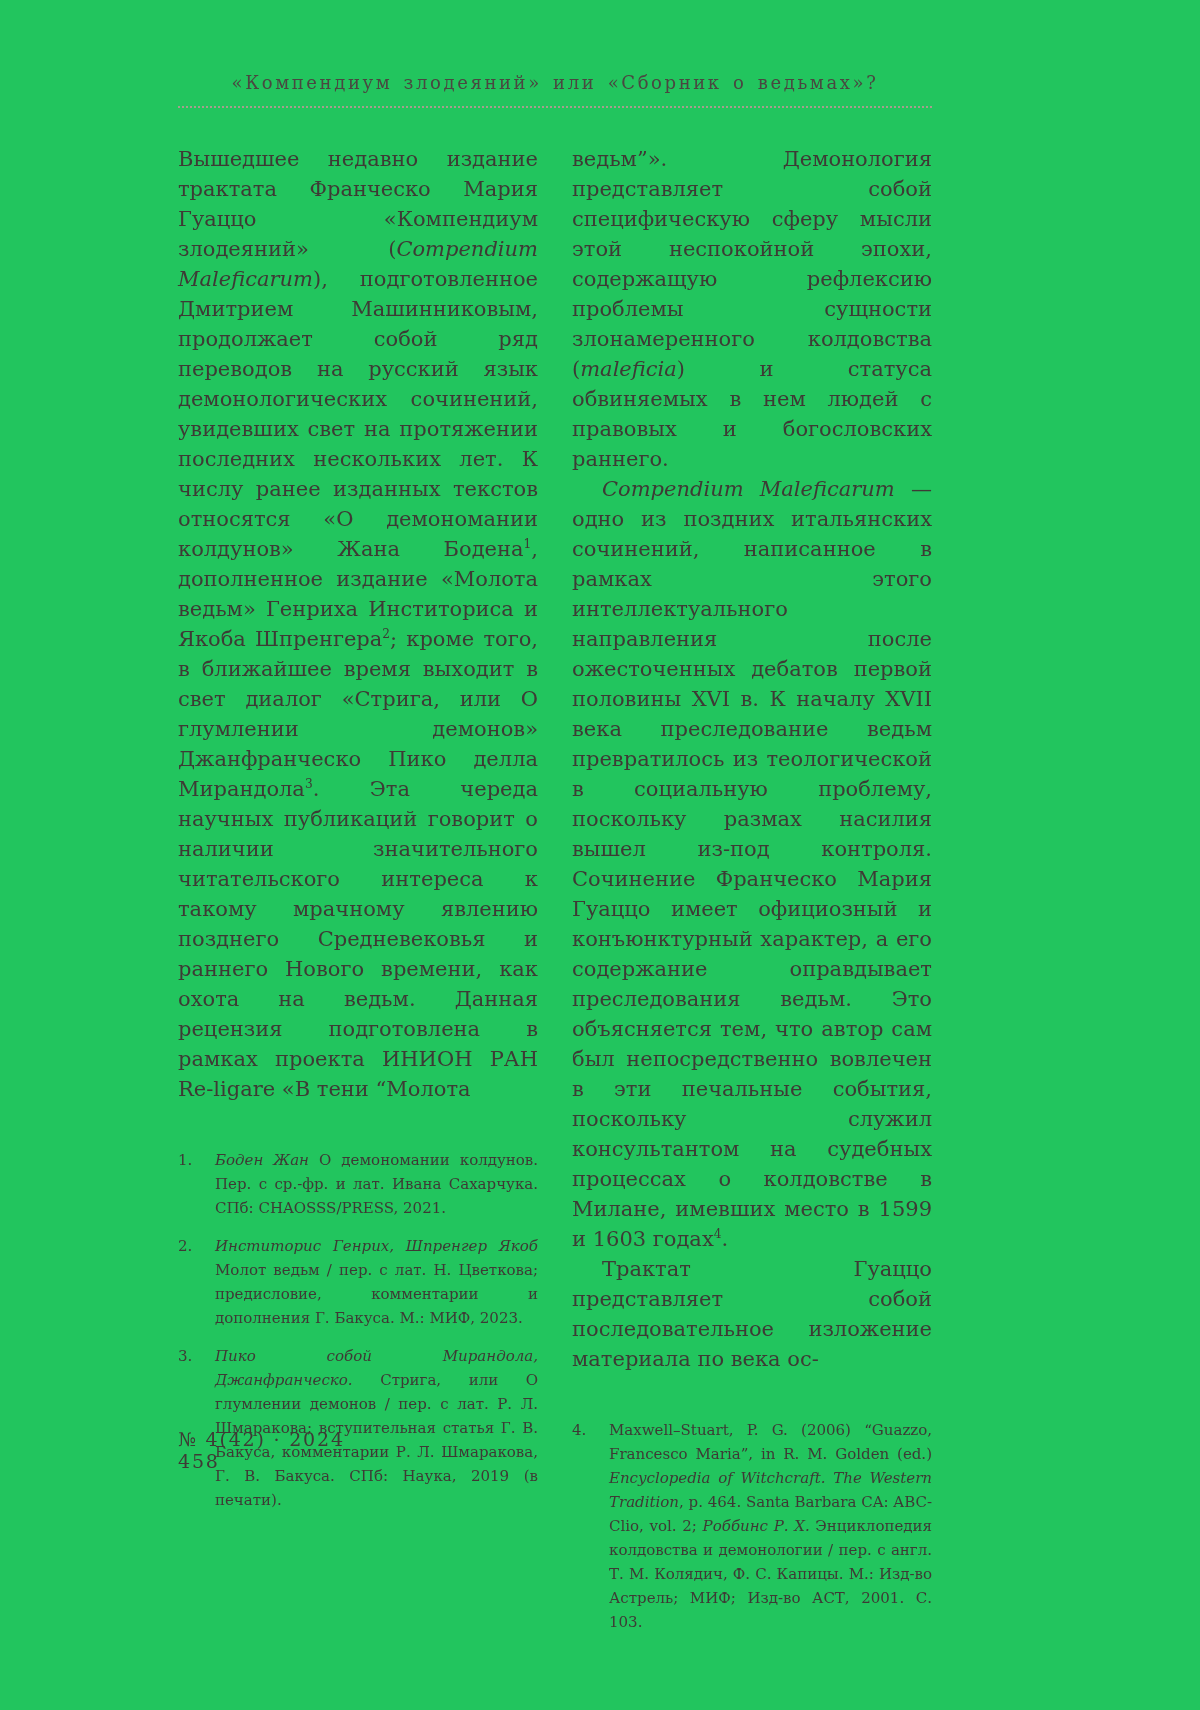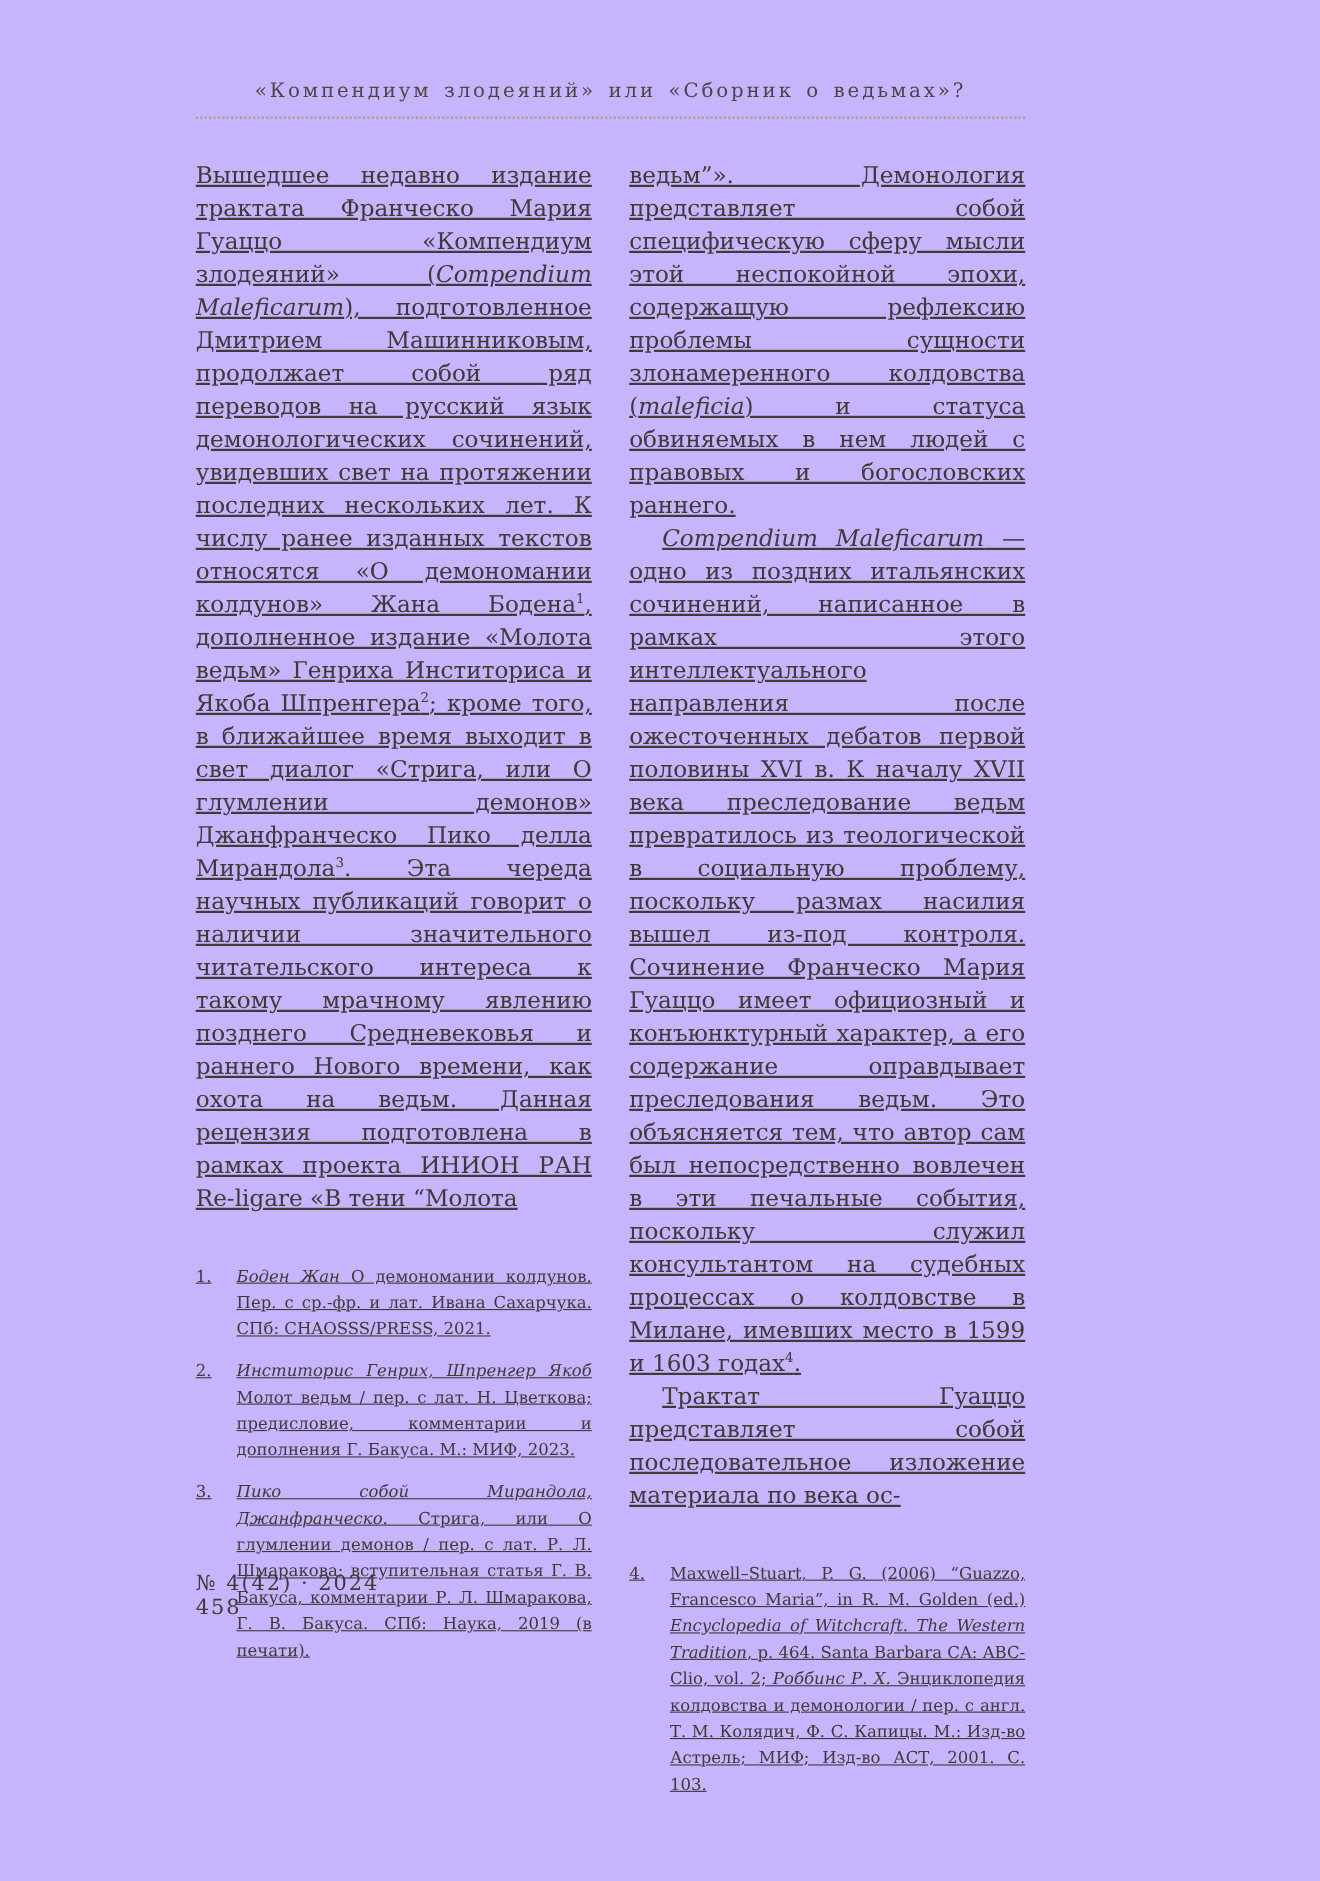--- a/index.html
+++ b/index.html
@@ -5,21 +5,21 @@
   * { margin: 0; padding: 0; box-sizing: border-box; }
   html, body { width: 1200px; }
   body {
     font-family: "DejaVu Serif", "Liberation Serif", serif;
     background: #fcf6e8;
   }
   .page {
     position: relative;
     width: 1200px;
     height: 1710px;
-    background: #c4b5fd;
+    background: #22c55e;
     color: #3e3a35;
     overflow: hidden;
   }
   .content {
     position: absolute;
     left: 178px;
     top: 72px;
     width: 754px;
   }
   .running-head {
@@ -29,21 +29,21 @@
     color: #4a4741;
     text-align: center;
     padding-bottom: 13px;
     border-bottom: 2px dotted #a69e8e;
   }
   .columns {
     display: flex;
     gap: 34px;
     margin-top: 36px;
   }
-  .col { width: 360px; display: flex; flex-direction: column; text-decoration: underline; }
+  .col { width: 360px; display: flex; flex-direction: column; }
   .bodytext {
     font-size: 21px;
     line-height: 30px;
     text-align: justify;
     color: #3e3a35;
     hyphens: auto;
     -webkit-hyphens: auto;
     overflow-wrap: break-word;
   }
   .bodytext sup {

